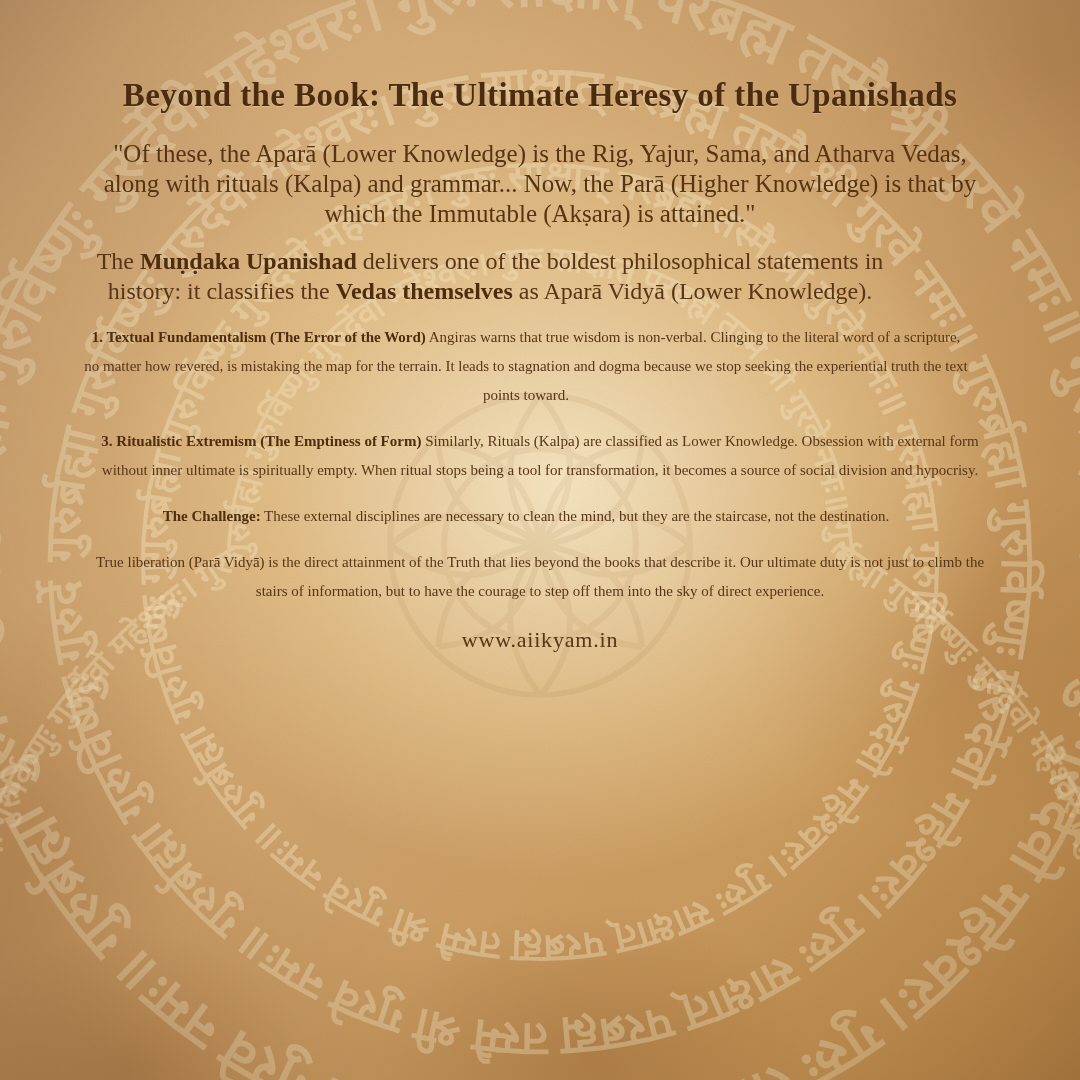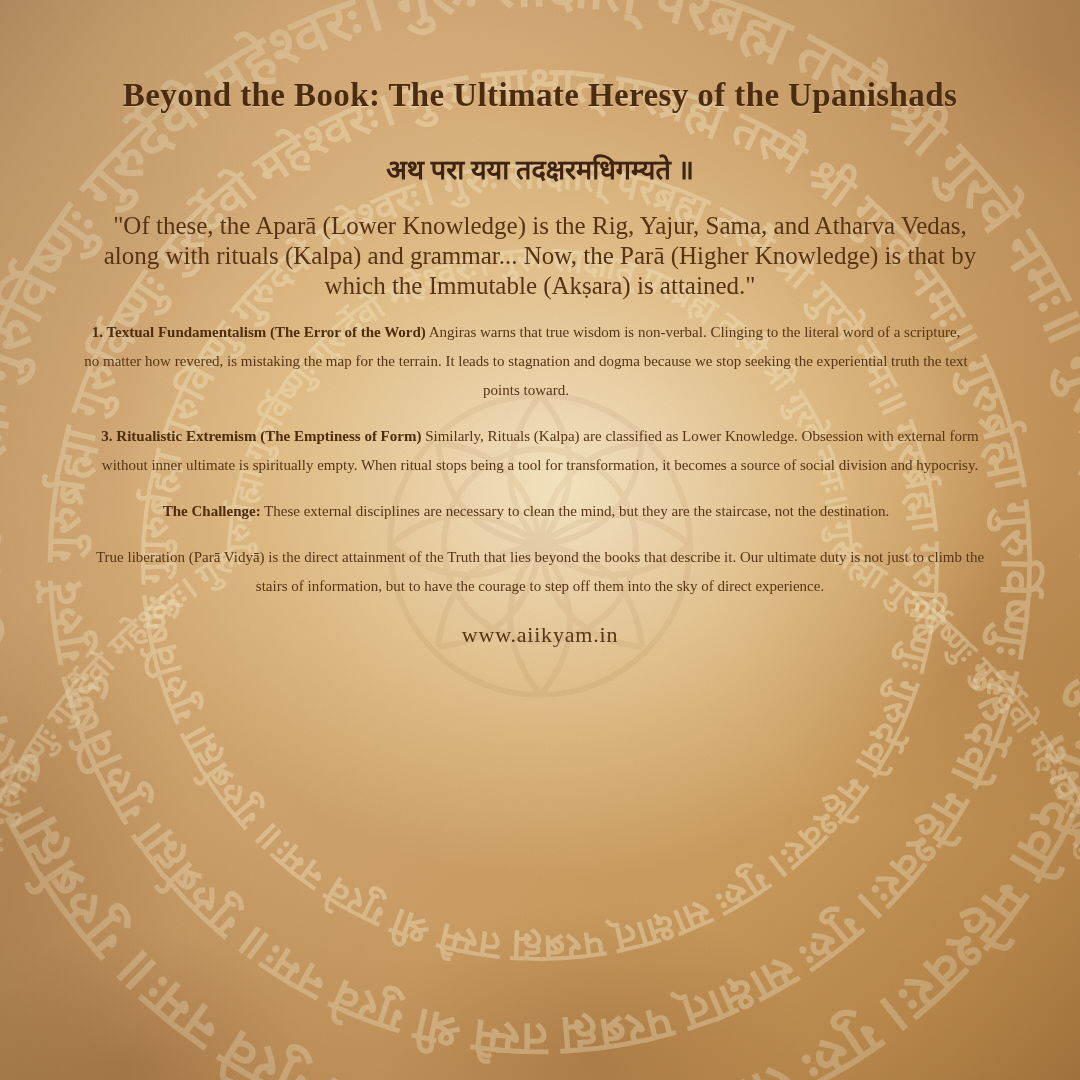--- a/index.html
+++ b/index.html
@@ -103,25 +103,25 @@
       <feColorMatrix type="saturate" values="0"></feColorMatrix>
     </filter>
     <rect width="1080" height="1080" filter="url(#grainNoise)" opacity="0.06"></rect>
   </svg>
 
   <div class="vignette"></div>
 
   <div class="content">
     <h1 class="title">Beyond the Book: The Ultimate Heresy of the Upanishads</h1>
 
-    <p class="sanskrit">अथ परा यया तदक्षरमधिगम्यते ॥</p>
 
     <p class="quote">"Of these, the Aparā (Lower Knowledge) is the Rig, Yajur, Sama, and Atharva Vedas, along with rituals (Kalpa) and grammar... Now, the Parā (Higher Knowledge) is that by which the Immutable (Akṣara) is attained."</p>
 
     <div id="paragraphs">
+        <p class="para p1"><span>The </span><b>Muṇḍaka Upanishad</b><span> delivers one of the boldest philosophical statements in history: it classifies the </span><b>Vedas themselves</b><span> as Aparā Vidyā (Lower Knowledge).</span></p>
         <p class="para p3"><b>1. Textual Fundamentalism (The Error of the Word)</b><span> Angiras warns that true wisdom is non-verbal. Clinging to the literal word of a scripture, no matter how revered, is mistaking the map for the terrain. It leads to stagnation and dogma because we stop seeking the experiential truth the text points toward.</span></p>
         <p class="para p4"><b>3. Ritualistic Extremism (The Emptiness of Form)</b><span> Similarly, Rituals (Kalpa) are classified as Lower Knowledge. Obsession with external form without inner ultimate is spiritually empty. When ritual stops being a tool for transformation, it becomes a source of social division and hypocrisy.</span></p>
         <p class="para p5"><b>The Challenge:</b><span> These external disciplines are necessary to clean the mind, but they are the staircase, not the destination.</span></p>
         <p class="para p6"><span>True liberation (Parā Vidyā) is the direct attainment of the Truth that lies beyond the books that describe it. Our ultimate duty is not just to climb the stairs of information, but to have the courage to step off them into the sky of direct experience.</span></p>
       </div>
 
     <p class="footer">www.aiikyam.in</p>
   </div>
 </div>
 

